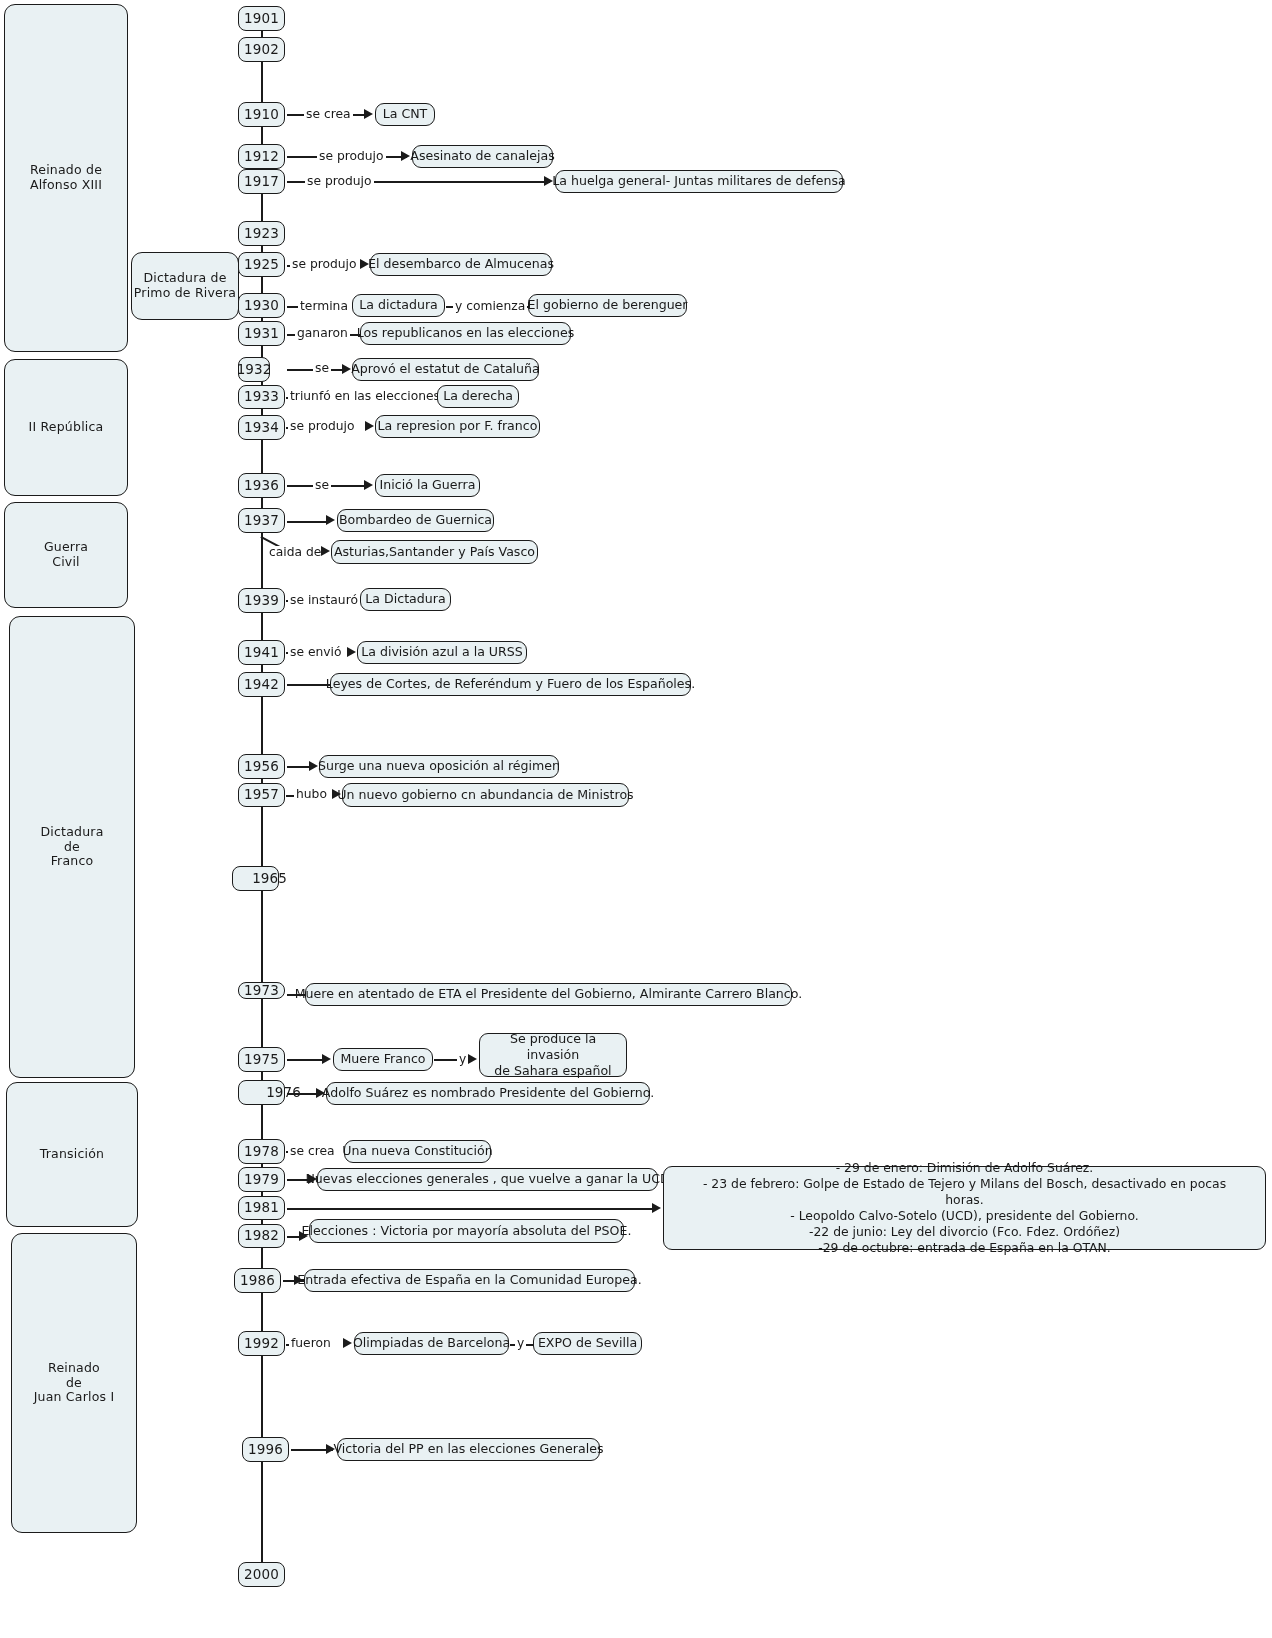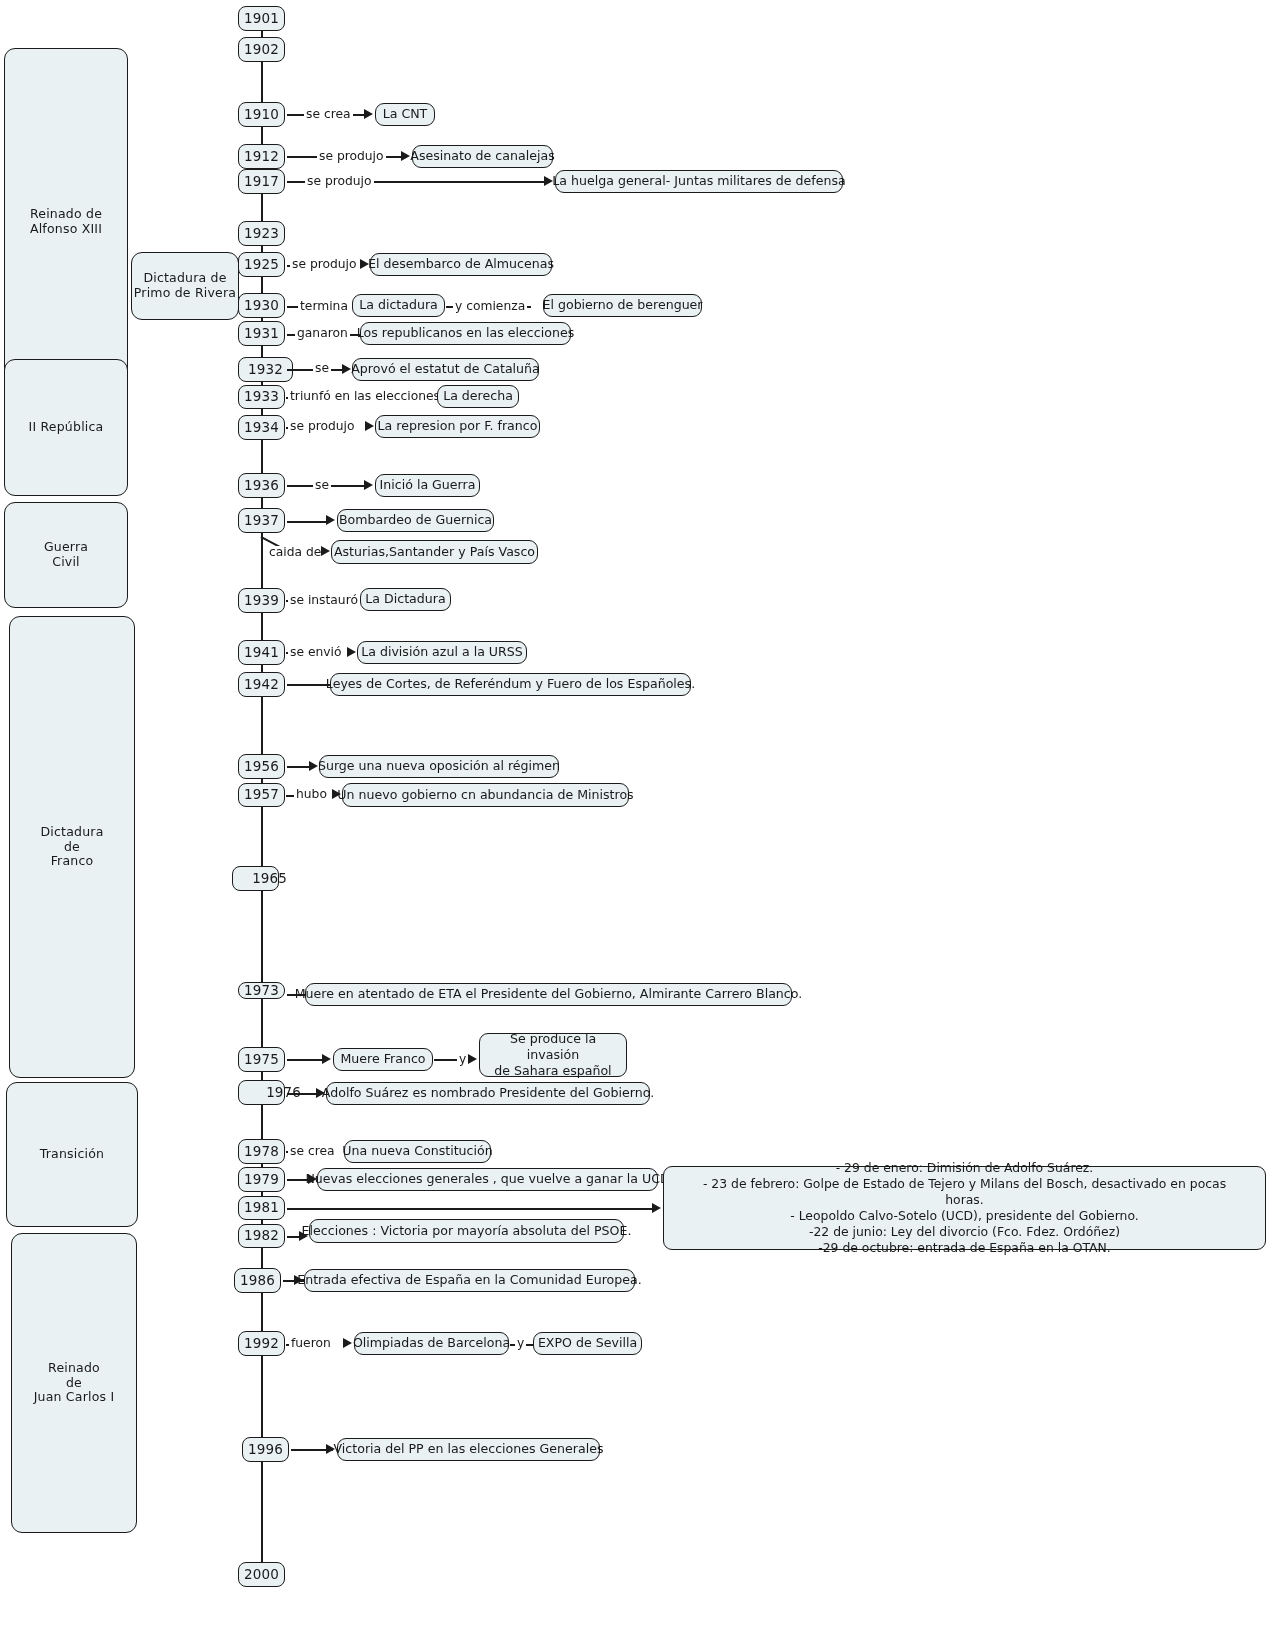--- a/index.html
+++ b/index.html
@@ -86,21 +86,21 @@
     background:#ffffff;
     padding:0 2px;
     line-height:1;
   }
 </style>
 </head>
 <body>
 
 <div id="stage">
 
-  <div class="node era" style="left:4px;top:4px;width:124px;height:348px;margin-top:44px;">Reinado de
+  <div class="node era" style="left:4px;top:4px;width:124px;height:348px;">Reinado de
 Alfonso XIII</div>
 
   <div class="node era" style="left:131px;top:252px;width:108px;height:68px;">Dictadura de
 Primo de Rivera</div>
 
   <div class="node era" style="left:4px;top:359px;width:124px;height:137px;">II República</div>
 
   <div class="node era" style="left:4px;top:502px;width:124px;height:106px;">Guerra
 Civil</div>
 
@@ -118,21 +118,21 @@
 
   <div class="node year" style="left:238px;top:6px;width:47px;height:25px;">1901</div>
   <div class="node year" style="left:238px;top:37px;width:47px;height:25px;">1902</div>
   <div class="node year" style="left:238px;top:102px;width:47px;height:25px;">1910</div>
   <div class="node year" style="left:238px;top:144px;width:47px;height:25px;">1912</div>
   <div class="node year" style="left:238px;top:169px;width:47px;height:25px;">1917</div>
   <div class="node year" style="left:238px;top:221px;width:47px;height:25px;">1923</div>
   <div class="node year" style="left:238px;top:252px;width:47px;height:25px;">1925</div>
   <div class="node year" style="left:238px;top:293px;width:47px;height:25px;">1930</div>
   <div class="node year" style="left:238px;top:321px;width:47px;height:25px;">1931</div>
-  <div class="node year" style="left:238px;top:357px;width:55px;height:25px;text-align:right;">1932</div>
+  <div class="node year" style="left:238px;top:357px;width:32px;height:25px;text-align:right;">1932</div>
   <div class="node year" style="left:238px;top:385px;width:47px;height:24px;">1933</div>
   <div class="node year" style="left:238px;top:415px;width:47px;height:25px;">1934</div>
   <div class="node year" style="left:238px;top:473px;width:47px;height:25px;">1936</div>
   <div class="node year" style="left:238px;top:508px;width:47px;height:25px;">1937</div>
   <div class="node year" style="left:238px;top:588px;width:47px;height:25px;">1939</div>
   <div class="node year" style="left:238px;top:640px;width:47px;height:25px;">1941</div>
   <div class="node year" style="left:238px;top:672px;width:47px;height:25px;">1942</div>
   <div class="node year" style="left:238px;top:754px;width:47px;height:25px;">1956</div>
   <div class="node year" style="left:238px;top:783px;width:47px;height:24px;">1957</div>
   <div class="node year" style="left:232px;top:866px;width:47px;height:25px;padding-left:28px;">1965</div>
@@ -166,21 +166,21 @@
   <div class="hline" style="left:287px;top:265px;width:7px;"></div>
   <div class="lbl" style="left:290px;top:258px;">se produjo</div>
   <div class="arrow" style="left:360px;top:259px;"></div>
   <div class="node event" style="left:370px;top:253px;width:182px;height:23px;">El desembarco de Almucenas</div>
 
   <div class="hline" style="left:287px;top:306px;width:62px;"></div>
   <div class="lbl" style="left:298px;top:300px;">termina</div>
   <div class="node event" style="left:352px;top:294px;width:93px;height:23px;">La dictadura</div>
   <div class="hline" style="left:446px;top:306px;width:85px;"></div>
   <div class="lbl" style="left:453px;top:300px;">y comienza</div>
-  <div class="node event" style="left:543px;top:294px;width:159px;height:23px;">El gobierno de berenguer</div>
+  <div class="node event" style="left:528px;top:294px;width:159px;height:23px;">El gobierno de berenguer</div>
 
   <div class="hline" style="left:287px;top:334px;width:73px;"></div>
   <div class="lbl" style="left:295px;top:327px;">ganaron</div>
   <div class="node event" style="left:360px;top:322px;width:211px;height:23px;">Los republicanos en las elecciones</div>
 
   <div class="hline" style="left:287px;top:369px;width:60px;"></div>
   <div class="lbl" style="left:313px;top:362px;">se</div>
   <div class="arrow" style="left:342px;top:364px;"></div>
   <div class="node event" style="left:352px;top:358px;width:187px;height:23px;">Aprovó el estatut de Cataluña</div>
 

